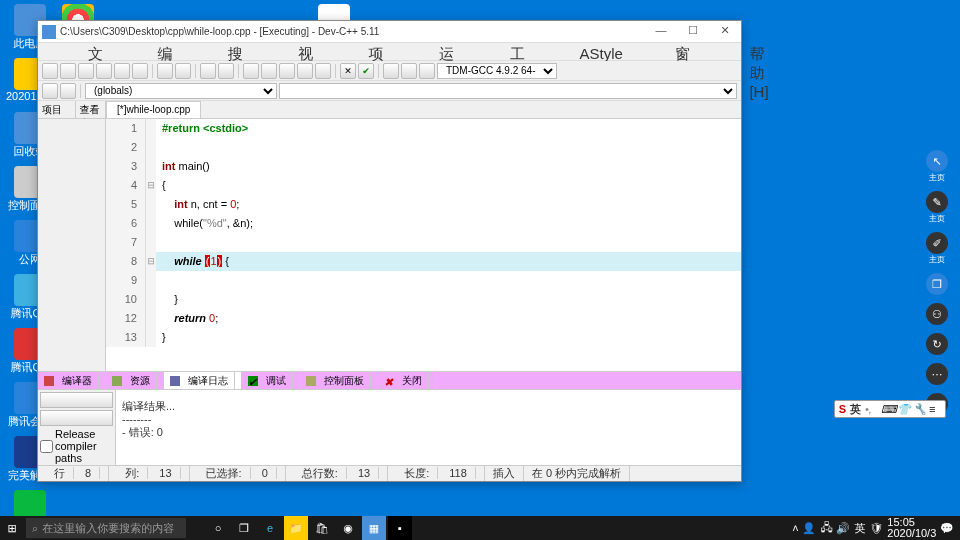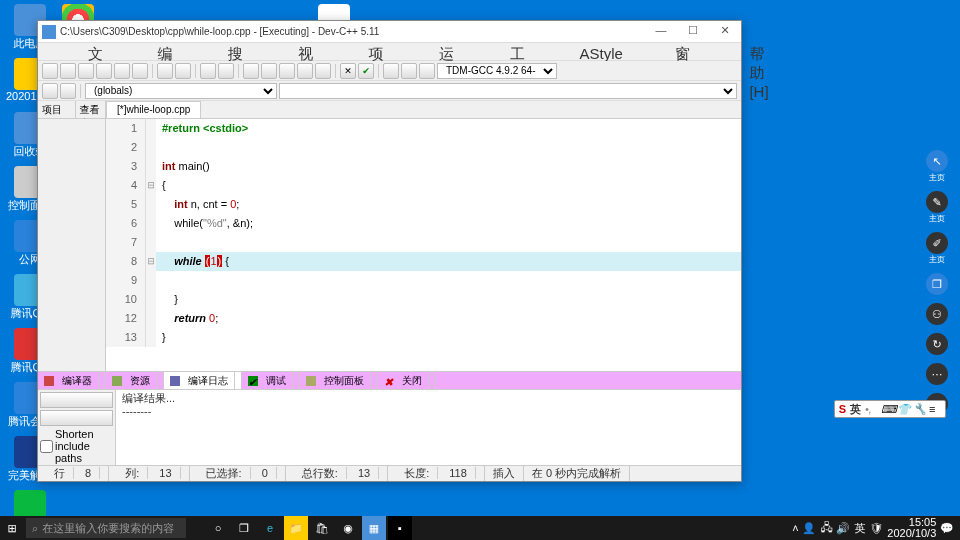--- a/index.html
+++ b/index.html
@@ -45,21 +45,21 @@
 .paren { background: #c00; color: #fff; padding: 0 1px; }
 
 .bottom-tabs { height: 18px; background: #f0abfc; display: flex; border-top: 1px solid #ccc; }
 .bottom-tabs span { padding: 2px 6px; font-size: 10px; border-right: 1px solid #ccc; display: flex; align-items: center; gap: 2px; }
 .bottom-tabs .bicon { width: 10px; height: 10px; display: inline-block; }
 
 .bottom-panel { height: 76px; display: flex; background: #fff; border-top: 1px solid #ccc; }
 .bp-left { width: 78px; background: #f0f0f0; border-right: 1px solid #ccc; padding: 2px; font-size: 9px; }
 .bp-left .btn { height: 16px; background: linear-gradient(#fff,#e0e0e0); border: 1px solid #bbb; margin-bottom: 2px; }
 .bp-left label { font-size: 9px; display: flex; align-items: center; gap: 2px; }
-.bp-right { flex: 1; padding: 2px 6px; font-family: Consolas, monospace; font-size: 10px; color: #333; overflow: auto; }
+.bp-right { flex: 1; padding: 10px 6px; font-family: Consolas, monospace; font-size: 10px; color: #333; overflow: auto; }
 .bp-right div { line-height: 13px; }
 
 .statusbar { height: 16px; background: #f0f0f0; border-top: 1px solid #ccc; display: flex; align-items: center; font-size: 10px; color: #333; }
 .statusbar span { padding: 0 8px; border-right: 1px solid #ccc; text-align: center; }
 
 .taskbar { position: absolute; bottom: 0; left: 0; right: 0; height: 24px; background: #1a1a1a; display: flex; align-items: center; }
 .taskbar .start { width: 24px; height: 24px; background: #1a1a1a; color: #fff; text-align: center; line-height: 24px; cursor: pointer; }
 .taskbar .search { height: 20px; width: 160px; background: #333; color: #999; font-size: 10px; padding: 0 6px; display: flex; align-items: center; gap: 4px; margin-left: 2px; }
 .taskbar .tasks { display: flex; margin-left: 20px; gap: 2px; }
 .taskbar .task { width: 24px; height: 24px; text-align: center; line-height: 24px; color: #fff; cursor: pointer; }
@@ -284,26 +284,27 @@
         <span>关闭</span>
       </span>
   </div>
 
   <div class="bottom-panel">
     <div class="bp-left">
       <div class="btn"></div>
       <div class="btn"></div>
       <label>
           <input type="checkbox" style="">
-          <span>Shorten include paths</span>
+          <span>Release compiler paths</span>
         </label>
     </div>
     <div class="bp-right">
       <div>编译结果...</div>
       <div>--------</div>
+      <div>- 错误: 0</div>
 
     </div>
   </div>
 
   <div class="statusbar">
     <span><span>行</span> <span>8</span></span>
     <span><span>列:</span> <span>13</span></span>
     <span><span>已选择:</span> <span>0</span></span>
     <span><span>总行数:</span> <span>13</span></span>
     <span><span>长度:</span> <span>118</span></span>
@@ -368,19 +369,19 @@
     <div class="task" style="background:#4a90d9">▦</div>
     <div class="task" style="background:#000">▪</div>
   </div>
   <div class="tray">
     <span>˄</span>
     <span>👤</span>
     <span>🖧</span>
     <span>🔊</span>
     <span>英</span>
     <span>🛡</span>
-    <div style="text-align:right;line-height:11px">
+    <div style="line-height:11px">
       <div>15:05</div>
       <div>2020/10/3</div>
     </div>
     <span>💬</span>
   </div>
 </div>
 
 </body></html>

